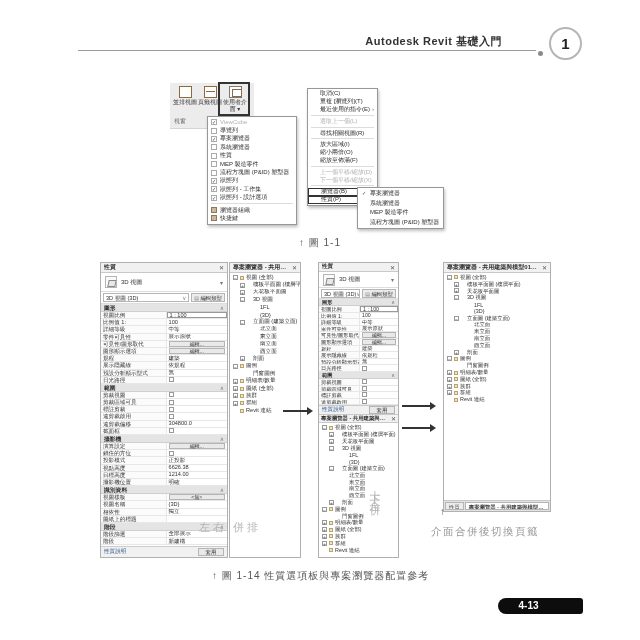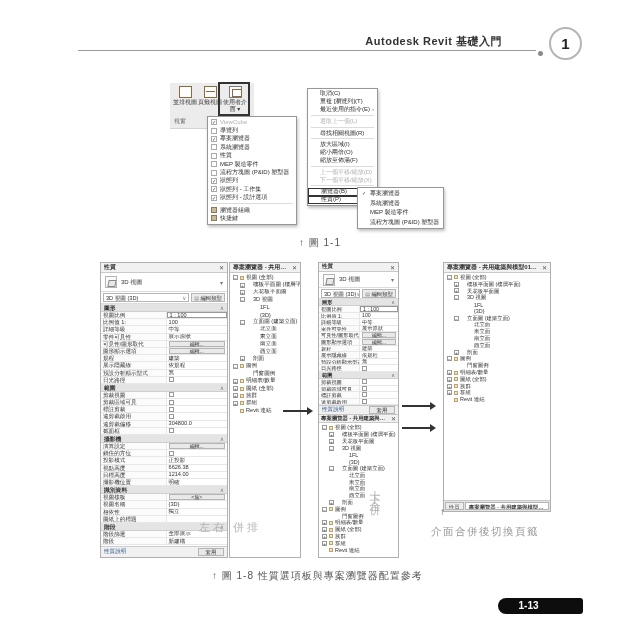--- a/index.html
+++ b/index.html
@@ -888,16 +888,16 @@
 
   <div class="h-arrow" id="arrow1"></div>
   <div class="h-arrow" id="arrow2"></div>
   <div class="h-arrow" id="arrow3"></div>
 
   <div class="anno" id="anno-lr">左右 併排</div>
   <div class="anno" id="anno-tb">上下合併</div>
   <div id="anno-tab-arrow">↑</div>
   <div class="anno" id="anno-tab">介面合併後切換頁籤</div>
 
-  <div class="fig-caption cap16">↑ 圖 1-8  性質選項板與專案瀏覽器配置參考</div>
-
-  <div class="page-badge">1-13</div>
+  <div class="fig-caption cap16">↑ 圖 1-14  性質選項板與專案瀏覽器配置參考</div>
+
+  <div class="page-badge">4-13</div>
 </div>
 
 </body></html>

